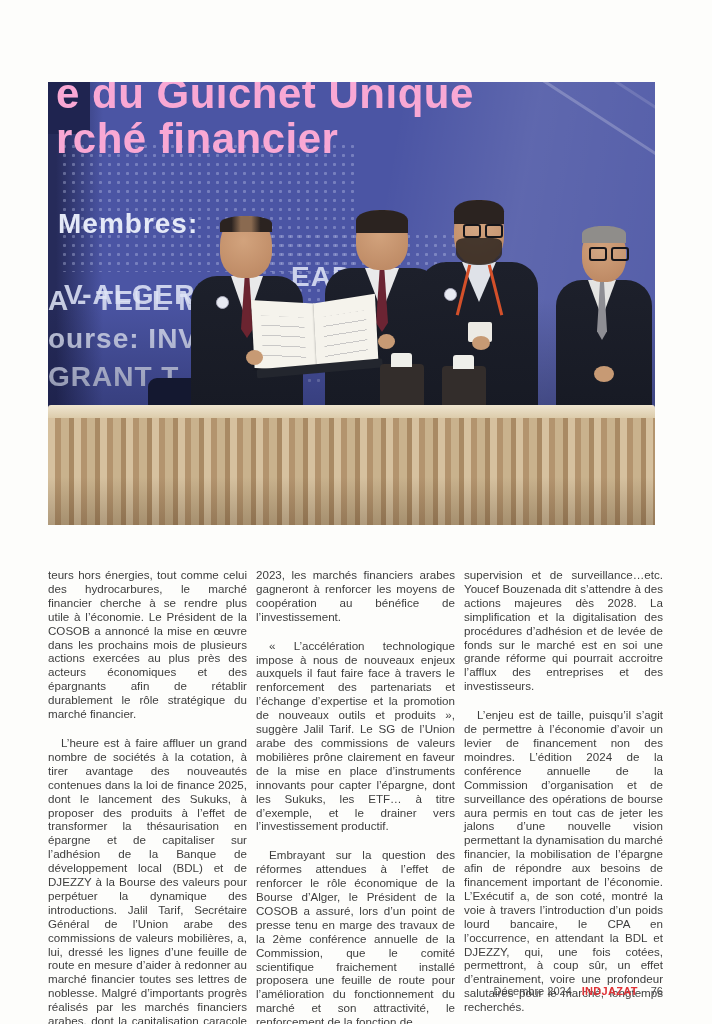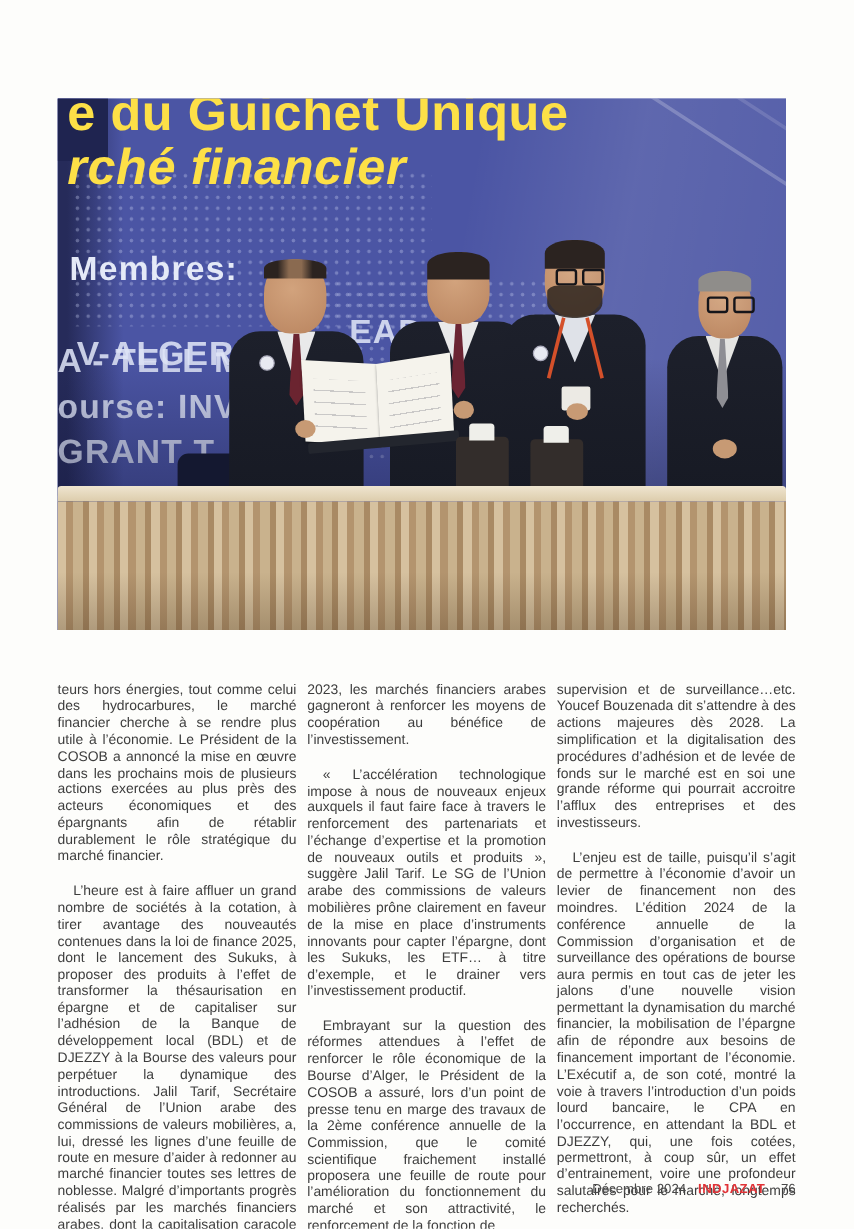--- a/index.html
+++ b/index.html
@@ -33,25 +33,25 @@
   .streak.s1{left:470px;top:36px;width:170px;transform:rotate(33deg);}
   .streak.s2{left:520px;top:6px;width:120px;transform:rotate(33deg);opacity:.6;}
   .dots{
     position:absolute;
     background-image:radial-gradient(rgba(200,207,240,0.35) 1.3px, rgba(0,0,0,0) 1.8px);
     background-size:9px 9px;
   }
   .dots.d1{left:12px;top:60px;width:300px;height:130px;}
   .dots.d2{left:212px;top:150px;width:245px;height:150px;}
   .bd-title{
-    position:absolute;color:#fde047;font-weight:800;letter-spacing:.5px;
+    position:absolute;color:#f9a8d4;font-weight:800;letter-spacing:.5px;
     white-space:nowrap;line-height:1;
   }
   .bd-title.l1{left:8px;top:-9px;font-size:42px;}
-  .bd-title.l2{left:8px;top:36px;font-size:42px;font-style:italic;}
+  .bd-title.l2{left:8px;top:36px;font-size:42px;}
   .bd-frag{
     position:absolute;color:rgba(222,228,246,0.88);font-weight:700;
     font-size:28px;letter-spacing:1px;white-space:nowrap;line-height:1;
   }
   .bd-frag.members{left:10px;top:128px;color:#e4e9f7;}
   .bd-frag.f1a{left:16px;top:167px;margin-top:32px;}
   .bd-frag.f1b{left:243px;top:181px;}
   .bd-frag.f2{left:0px;top:205px;}
   .bd-frag.f3{left:0px;top:243px;}
   .bd-frag.f4{left:0px;top:281px;}

